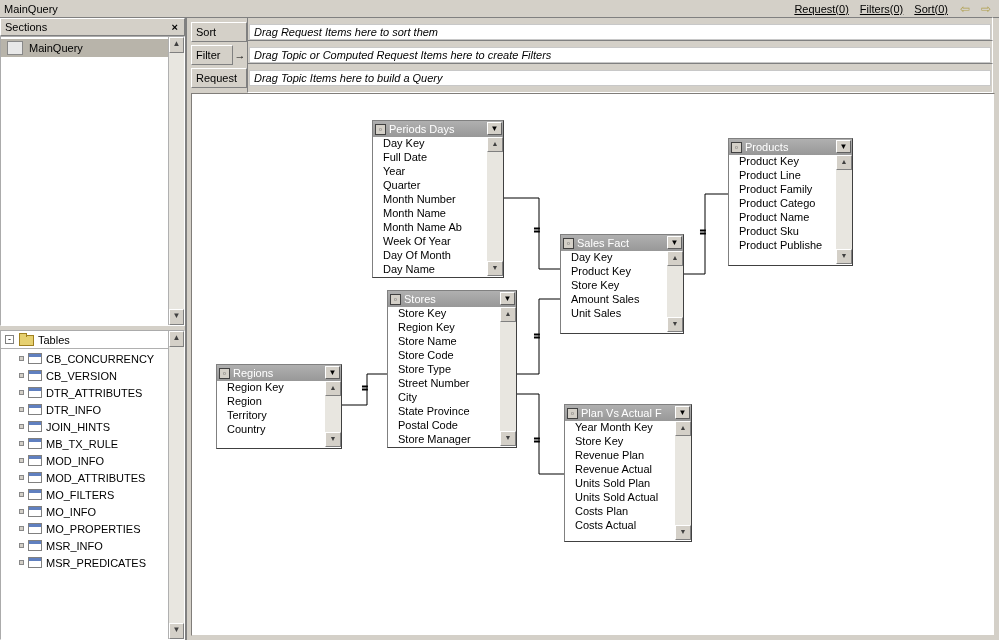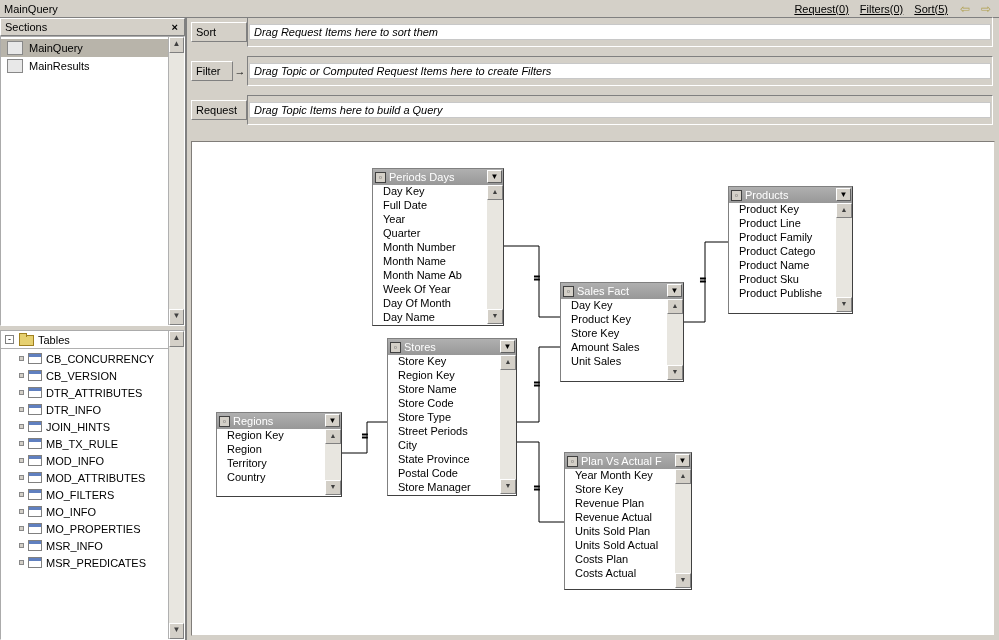--- a/index.html
+++ b/index.html
@@ -186,21 +186,21 @@
     position: relative;
   }
   .drop-rows {
     padding: 4px 6px 2px 4px;
     background: #d4d0c8;
   }
   .drop-row {
     display: flex;
     align-items: center;
     height: 20px;
-    margin-bottom: 19px;
+    margin-bottom: 3px;
   }
   .drop-label {
     width: 56px;
     height: 20px;
     display: flex;
     align-items: center;
     padding: 0 4px;
     border: 1px solid #fff;
     border-right-color: #808080;
     border-bottom-color: #808080;
@@ -318,44 +318,40 @@
   }
 </style>
 </head>
 <body>
 
 <div class="topbar">
   <span class="title">MainQuery</span>
   <span class="links">
     <a>Request(0)</a>
     <a>Filters(0)</a>
-    <a>Sort(5)</a>
+    <a>Sort(0)</a>
   </span>
   <span class="nav-arrows">
     <span>⇦</span>
     <span>⇨</span>
   </span>
 </div>
 
 <div class="body">
   <div class="left-col">
 
     <div class="pane-header">
       <span style="flex:1">Sections</span>
       <span class="close-x">×</span>
     </div>
     <div class="pane-scroll" style="height:290px">
       <div class="sections-list" id="sections-list">
           <div class="section-item active">
             <span class="section-icon"></span>
             <span>MainQuery</span>
-          </div>
-          <div class="section-item">
-            <span class="section-icon"></span>
-            <span>MainResults</span>
           </div>
         </div>
       <div class="scrollbar-v">
         <div class="sb-btn">▲</div>
         <div class="sb-track"></div>
         <div class="sb-btn bottom">▼</div>
       </div>
     </div>
 
     <div class="splitter-h"></div>
@@ -517,21 +513,21 @@
             <span class="mini">▫</span>
             <span class="entity-title">Stores</span>
             <span class="dd">▼</span>
           </div>
           <div style="position: relative; height: 141px; overflow: hidden;">
             <div class="field">Store Key</div>
             <div class="field">Region Key</div>
             <div class="field">Store Name</div>
             <div class="field">Store Code</div>
             <div class="field">Store Type</div>
-            <div class="field">Street Periods</div>
+            <div class="field">Street Number</div>
             <div class="field">City</div>
             <div class="field">State Province</div>
             <div class="field">Postal Code</div>
             <div class="field">Store Manager</div>
           </div>
           <div class="scrollbar-v entity-scroll">
             <div class="sb-btn">▲</div>
             <div class="sb-track"></div>
             <div class="sb-btn bottom">▼</div>
           </div>

